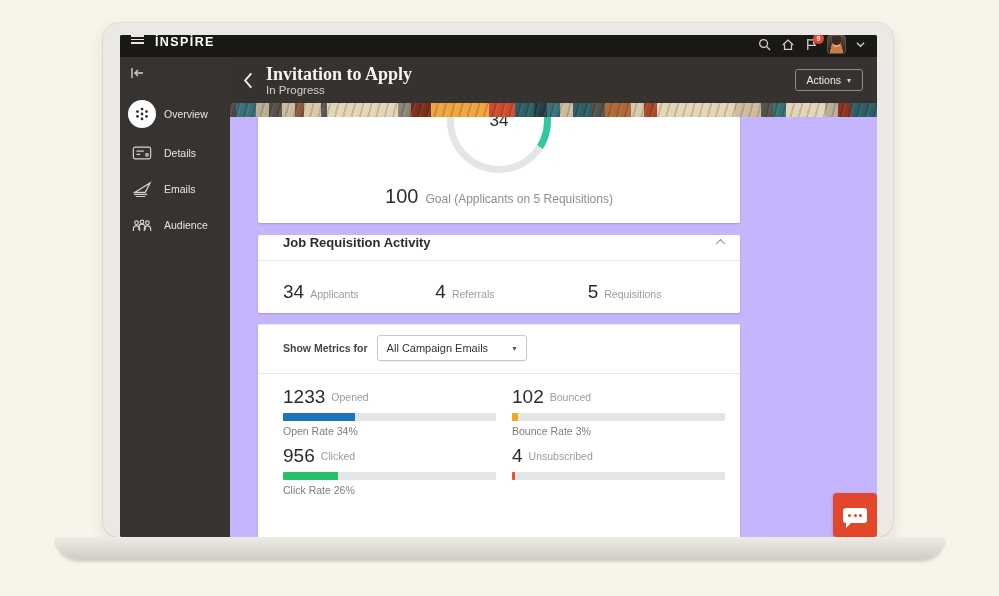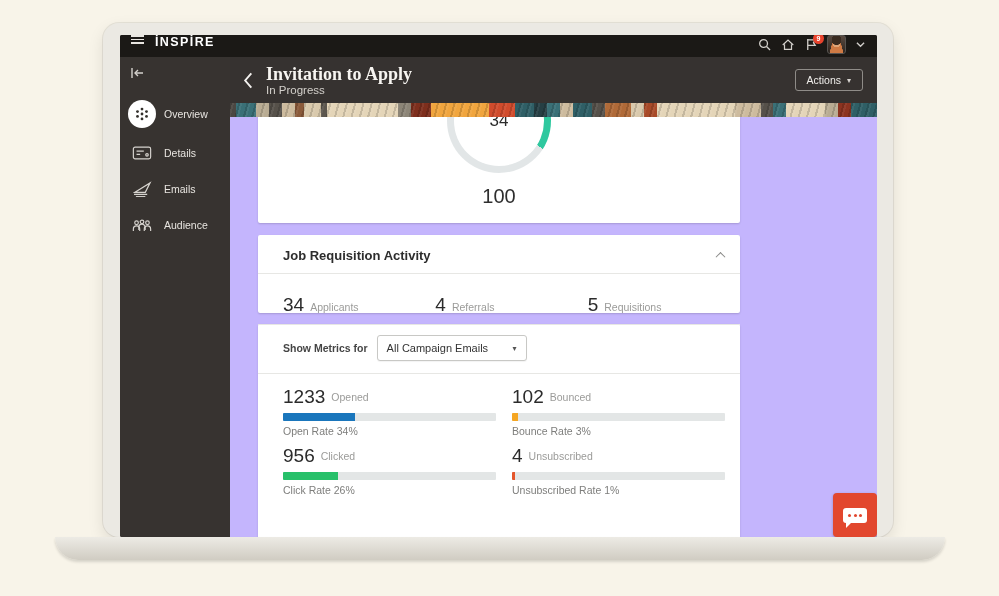--- a/index.html
+++ b/index.html
@@ -82,21 +82,21 @@
            background:conic-gradient(var(--ring,#2fc89f) var(--p,34%), #e2e6e7 0); }
   .donut-hole { position:absolute; inset:7px; background:#fff; border-radius:50%;
                 display:flex; align-items:center; justify-content:center;
                 font-size:17px; color:#2b2b2b; }
   .goal-line { text-align:center; margin-top:12px; display:flex; align-items:baseline;
                justify-content:center; gap:7px; }
   .goal-value { font-size:20px; color:#2e2e2e; }
   .goal-label { font-size:12px; color:#8e8e8c; }
 
   .card-head { display:flex; align-items:center; justify-content:space-between;
-               padding:13px 16px 10px 25px; }
+               padding:0 16px 10px 25px; }
   .card-title { font-size:13px; font-weight:bold; color:#2d2d2d; }
   .chev-up { width:7px; height:7px; border:solid #8a8a88; border-width:0 1.5px 1.5px 0;
              transform:rotate(-135deg) translate(-1px,-1px); cursor:pointer; display:inline-block; }
   .divider { height:1px; background:#e7e7e4; }
 
   .jra-card { margin-top:12px; height:78px; }
   .stats-row { display:flex; padding:15px 0 0 25px; }
   .stat { width:157px; display:flex; align-items:baseline; gap:6px; }
   .stat-value { font-size:19px; color:#2b2b2b; }
   .stat-label { font-size:10.5px; color:#9b9b99;margin-top:12px; }
@@ -255,20 +255,21 @@
           <div class="banner"></div>
 
           <div class="content">
 
             <div class="card goal-card">
               <div class="donut" style="--p: 34%; --ring: #2fc89f;">
                 <div class="donut-hole">34</div>
               </div>
               <div class="goal-line">
                 <span class="goal-value">100</span>
+                <span class="goal-label">Goal (Applicants on 5 Requisitions)</span>
               </div>
             </div>
 
             <div class="card jra-card">
               <div class="card-head">
                 <span class="card-title">Job Requisition Activity</span>
                 <span class="chev-up"></span>
               </div>
               <div class="divider"></div>
               <div class="stats-row">
@@ -333,21 +334,20 @@
                 </div>
 
                 <div class="metric">
                   <div class="metric-head">
                     <span class="metric-value">4</span>
                     <span class="metric-label">Unsubscribed</span>
                   </div>
                   <div class="track">
                     <div class="fill" style="width: 1.5%; background-color: rgb(228, 86, 44);"></div>
                   </div>
-                  <div class="rate">Unsubscribed Rate 1%</div>
                 </div>
               </div>
             </div>
 
           </div>
 
           <div class="chat-btn">
             <span class="bubble">
                 <i></i>
                 <i></i>

